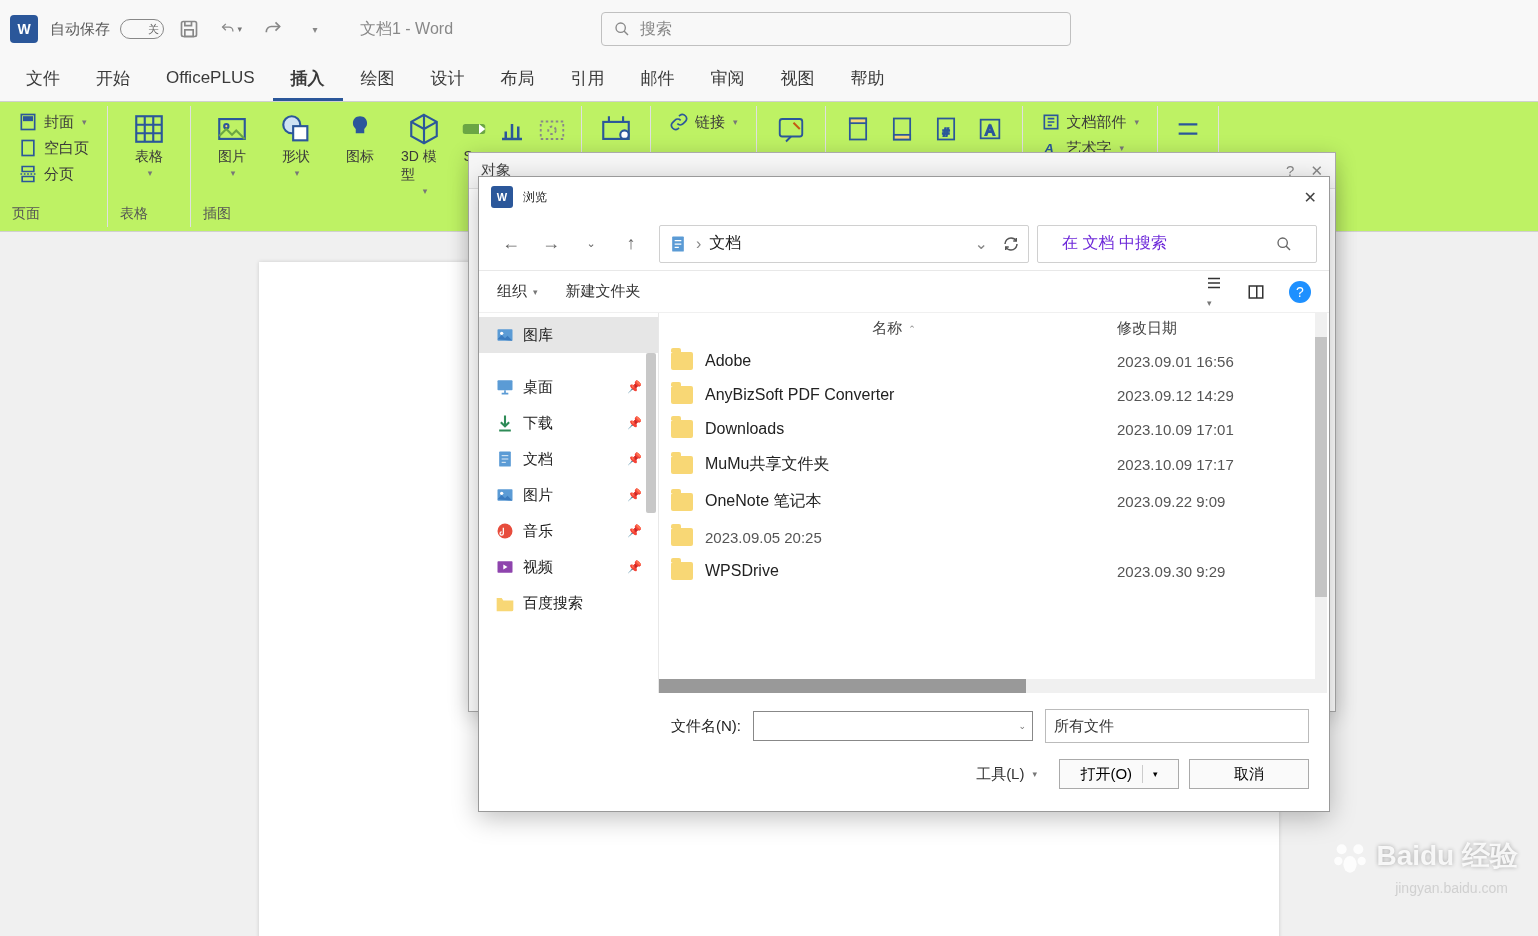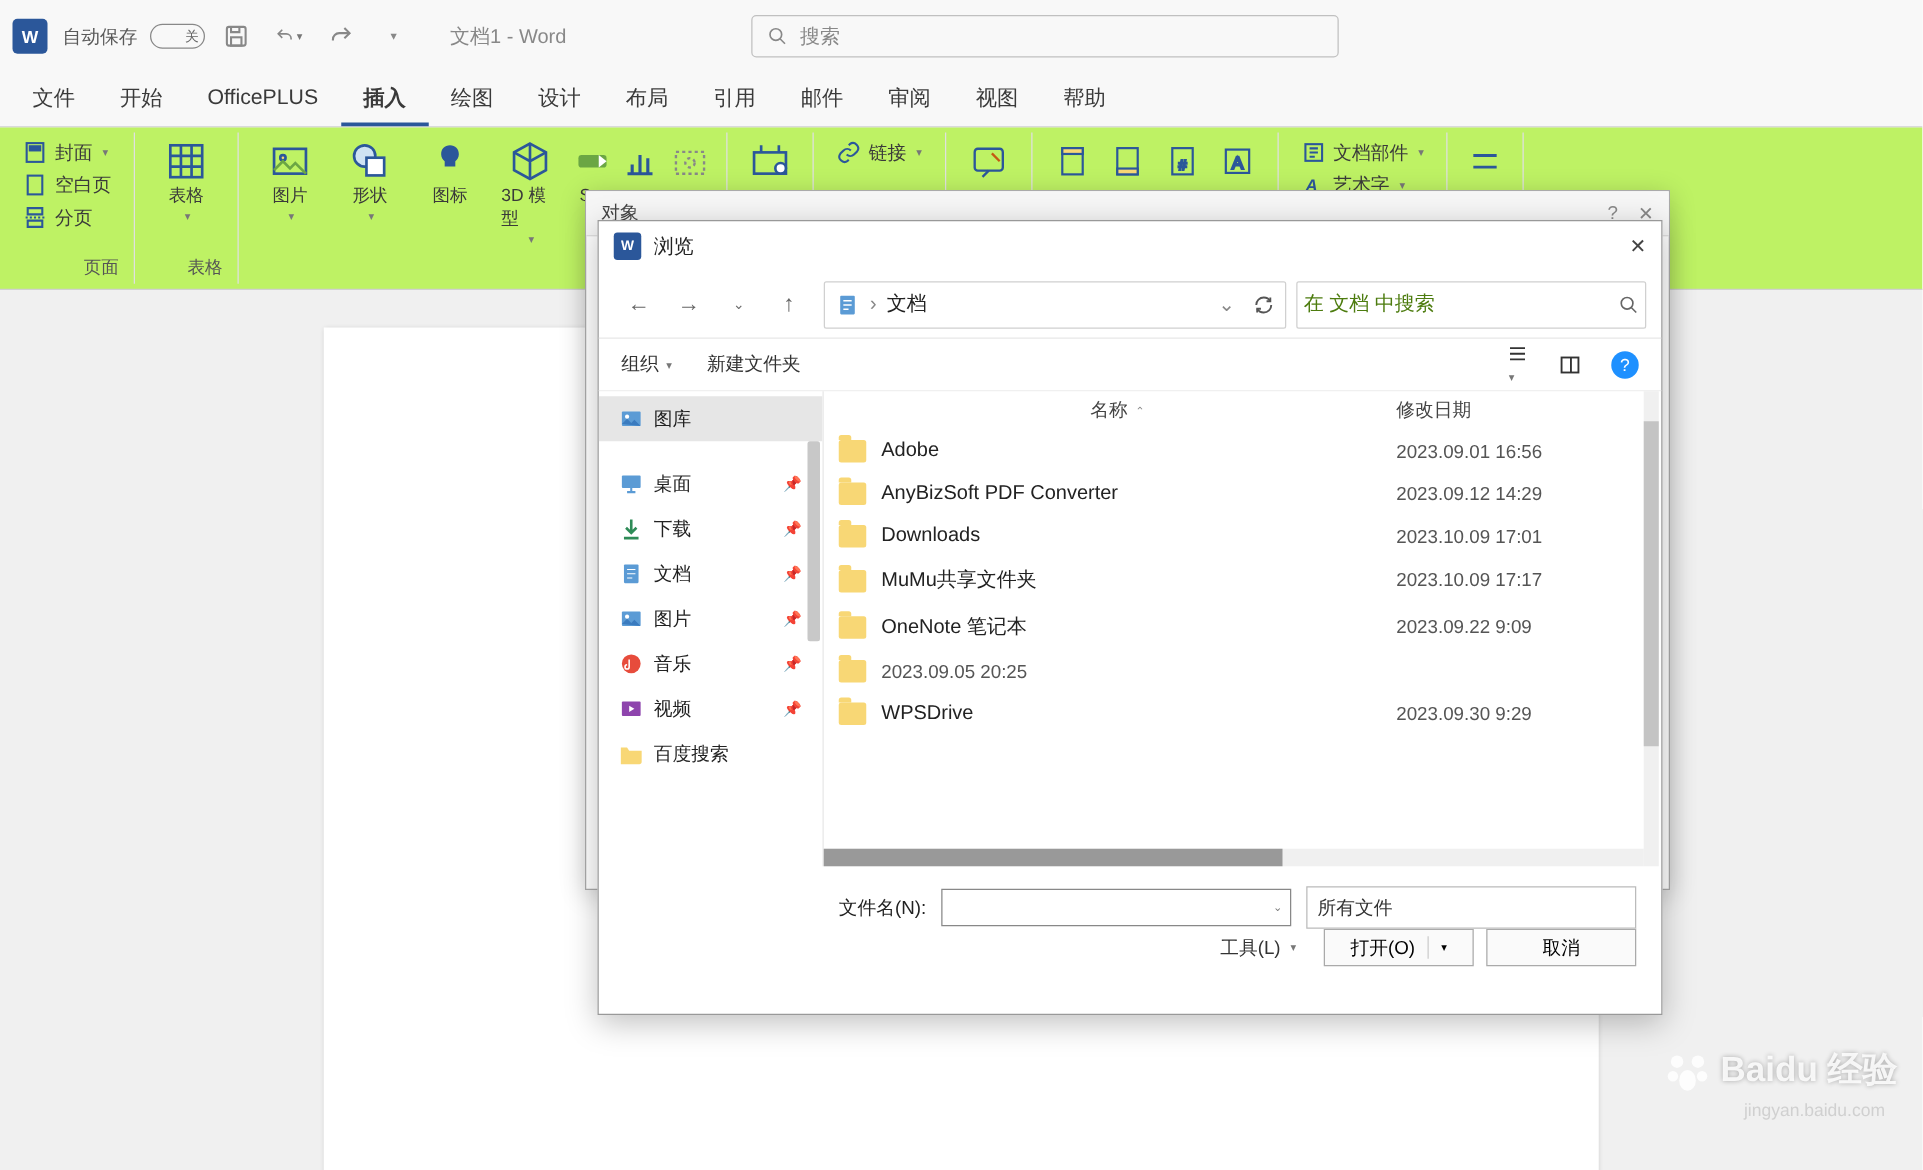--- a/index.html
+++ b/index.html
@@ -16,21 +16,21 @@
 
 
 .ribbon-tabs { height: 44px; display: flex; align-items: center; padding: 0 8px; gap: 0; border-bottom: 1px solid #d0d0d0; }
 .ribbon-tab { padding: 8px 18px; color: #3a3a3a; font-size: 17px; cursor: pointer; border-bottom: 3px solid transparent; }
 .ribbon-tab.active { border-bottom-color: #2B579A; font-weight: 600; }
 
 
 .ribbon-content { height: 130px; background: #bef264; border-bottom: 1px solid #d0d0d0; display: flex; padding: 4px 0; }
 .ribbon-group { border-right: 1px solid #e0e0e0; padding: 4px 12px; display: flex; flex-direction: column; justify-content: space-between; }
 .ribbon-group.nolabel { flex-direction: row; align-items: flex-start; }
-.group-label { text-align: right; color: #555; font-size: 14px; padding-top: 4px; }
+.group-label { text-align: left; color: #555; font-size: 14px; padding-top: 4px; }
 .group-items { display: flex; gap: 6px; flex: 1; }
 .group-col { display: flex; flex-direction: column; gap: 2px; }
 .small-btn { display: flex; align-items: center; gap: 6px; padding: 2px 6px; color: #3a3a3a; font-size: 15px; }
 .big-btn { display: flex; flex-direction: column; align-items: center; gap: 2px; padding: 2px 6px; color: #3a3a3a; font-size: 14px; width: 58px; }
 .big-icon { width: 34px; height: 34px; display: flex; align-items: center; justify-content: center; }
 .small-icon { width: 20px; height: 20px; }
 .caret { font-size: 9px; color: #777; margin-left: 2px; }
 
 
 .doc-area { position: absolute; top: 232px; left: 0; right: 0; bottom: 0; background: #f0f0f0; display: flex; justify-content: center; padding-top: 30px; }
@@ -38,29 +38,29 @@
 
 
 .dialog-object { position: absolute; top: 152px; left: 468px; width: 868px; height: 560px; background: #fff; border: 1px solid #aaa; box-shadow: 0 4px 20px rgba(0,0,0,0.2); }
 .dialog-object .titlebar2 { height: 36px; display: flex; align-items: center; justify-content: space-between; padding: 0 12px; border-bottom: 1px solid #e0e0e0; background: #f6f6f6; font-size: 15px; color: #444; }
 .titlebar2-right { display: flex; gap: 16px; color: #888; }
 
 
 .dialog-browse { position: absolute; top: 176px; left: 478px; width: 852px; height: 636px; background: #fff; border: 1px solid #999; box-shadow: 0 6px 24px rgba(0,0,0,0.25); }
 .browse-title { height: 40px; display: flex; align-items: center; padding: 0 12px; gap: 10px; }
 .browse-title .bw-icon { width: 22px; height: 22px; background: #2B579A; color: #fff; display: flex; align-items: center; justify-content: center; font-weight: bold; border-radius: 3px; font-size: 11px; }
-.browse-title .bw-label { font-size: 16px; color: #222; flex: 1; }
+.browse-title .bw-label { font-size: 12px; color: #222; flex: 1; }
 .browse-title .bw-close { color: #444; cursor: pointer; }
 .browse-nav { height: 54px; display: flex; align-items: center; padding: 0 12px; gap: 0; border-bottom: 1px solid #e8e8e8; }
 .nav-btn { width: 40px; height: 38px; display: flex; align-items: center; justify-content: center; color: #666; font-size: 18px; }
 .nav-path { flex: 1; height: 38px; border: 1px solid #d0d0d0; margin: 0 8px; display: flex; align-items: center; padding: 0 8px; gap: 8px; border-radius: 2px; }
 .nav-path .breadcrumb { color: #222; font-size: 16px; }
 .nav-chev { color: #888; margin-left: auto; }
 .nav-refresh { margin-left: 6px; color: #555; }
-.nav-search { width: 280px; height: 38px; border: 1px solid #d0d0d0; display: flex; align-items: center; padding: 0 5px; gap: 8px; color: #4d7c0f; border-radius: 2px; }
+.nav-search { width: 280px; height: 38px; border: 1px solid #d0d0d0; display: flex; align-items: center; padding: 0 24px; gap: 8px; color: #6d28d9; border-radius: 2px; }
 .browse-toolbar { height: 42px; display: flex; align-items: center; padding: 0 18px; gap: 28px; border-bottom: 1px solid #f0f0f0; }
 .tb-item { color: #333; font-size: 15px; display: flex; align-items: center; gap: 4px; }
 .tb-right { margin-left: auto; display: flex; gap: 24px; align-items: center; }
 .browse-body { display: flex; height: 380px; }
 .browse-tree { width: 180px; border-right: 1px solid #e8e8e8; overflow-y: auto; padding: 4px 0; position: relative; }
 .tree-scrollbar { position: absolute; right: 2px; top: 40px; width: 10px; height: 160px; background: #c8c8c8; border-radius: 2px; }
 .tree-item { display: flex; align-items: center; gap: 8px; padding: 8px 16px; font-size: 15px; color: #222; }
 .tree-item.selected { background: #e6e6e6; }
 .tree-item .pin { margin-left: auto; color: #999; font-size: 12px; }
 .tree-icon { width: 20px; height: 20px; display: inline-flex; align-items: center; justify-content: center; }
@@ -70,21 +70,21 @@
 .list-header { display: flex; padding: 6px 12px; color: #444; font-size: 15px; border-bottom: none; }
 .list-header .col-name { flex: 1; text-align: center; display: flex; align-items: center; justify-content: center; gap: 6px; }
 .list-header .col-date { width: 200px; }
 .list-row { display: flex; padding: 8px 12px; align-items: center; font-size: 16px; color: #222; }
 .list-row .folder-icon { width: 22px; height: 18px; background: #F8D775; border-radius: 2px; margin-right: 12px; position: relative; }
 .list-row .folder-icon:before { content: ""; position: absolute; top: -4px; left: 0; width: 10px; height: 4px; background: #F8D775; border-radius: 2px 2px 0 0; }
 .list-row .fname { flex: 1; }
 .list-row .fdate { width: 200px; color: #555; font-size: 15px; }
 .list-bottom-scroll { height: 14px; background: #f0f0f0; margin: 0 14px 0 0; position: relative; }
 .list-bottom-scroll .thumb2 { position: absolute; left: 0; width: 56%; top: 0; bottom: 0; background: #999; }
-.browse-footer { padding: 16px 20px; display: flex; flex-direction: column; gap: 0; }
+.browse-footer { padding: 16px 20px; display: flex; flex-direction: column; gap: 16px; }
 .footer-row { display: flex; align-items: center; gap: 12px; }
 .footer-row .lbl { color: #222; font-size: 15px; margin-left: auto; }
 .fname-input { width: 280px; height: 30px; border: 1px solid #888; padding: 0 6px; display: flex; align-items: center; justify-content: flex-end; color: #777; }
 .filter-box { width: 264px; height: 30px; border: 1px solid #bbb; padding: 16px 8px; display: flex; align-items: center; color: #333; font-size: 15px; }
 .footer-row2 { display: flex; justify-content: flex-end; gap: 10px; align-items: center; }
 .tools { font-size: 15px; color: #333; display: flex; align-items: center; gap: 6px; margin-right: 12px; }
 .dlg-btn { width: 120px; height: 30px; border: 1px solid #aaa; background: #fafafa; display: flex; align-items: center; justify-content: center; font-size: 15px; gap: 4px; }
 .dlg-btn .caret2 { font-size: 9px; }
 
 

